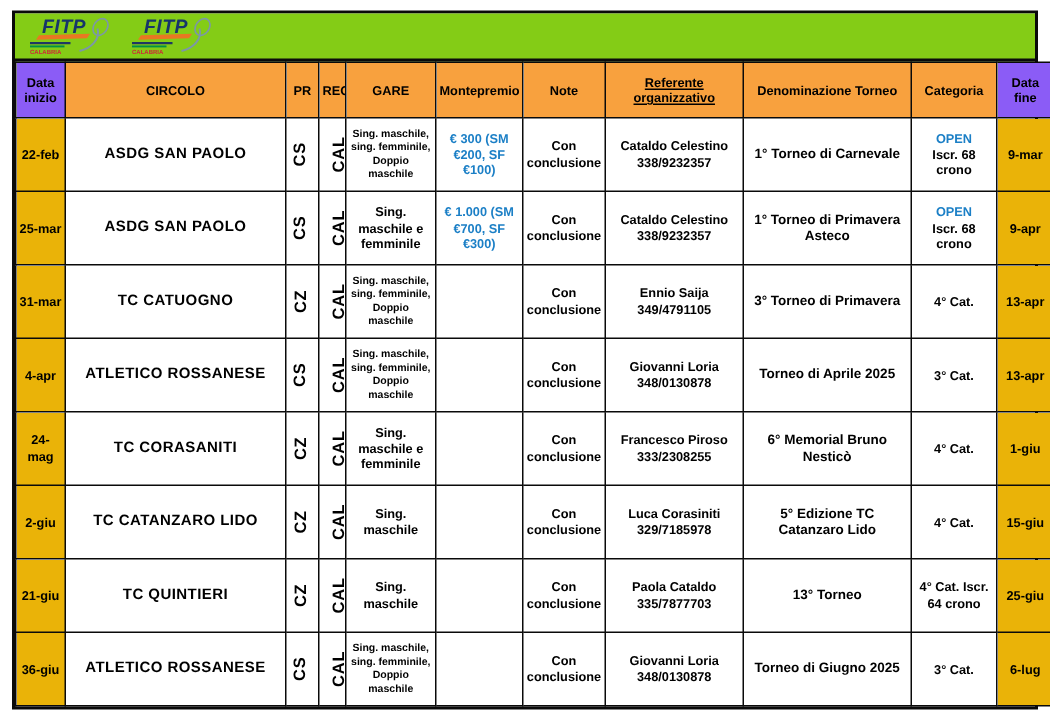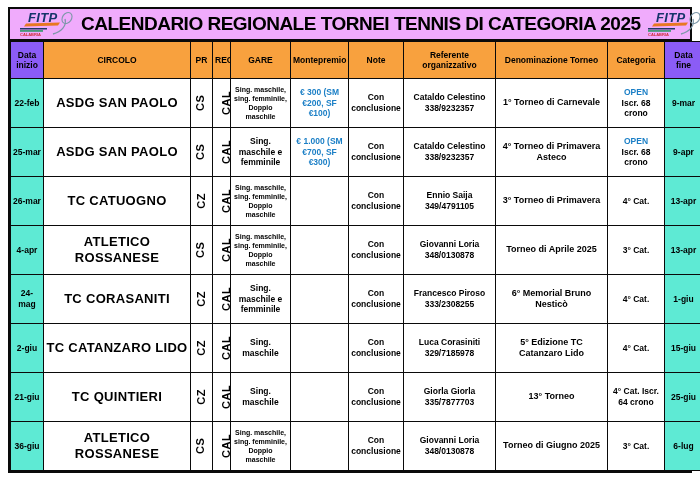--- a/index.html
+++ b/index.html
@@ -16,21 +16,21 @@
     position: absolute; left: 8px; top: 7px;
     width: 684px;
     border: 2px solid #0a0a0a;
     background: #fff;
   }
   .title-band {
     display: flex; align-items: center;
     height: 32px;
     border-bottom: 2px solid #0a0a0a;
     padding: 0 3px;
-    background: #f0abfc;
+    background: #84cc16;
   }
   .title {
     flex: 1 1 auto;
     text-align: center;
     font-weight: bold;
     font-size: 19px;
     letter-spacing: -0.5px;
     white-space: nowrap;
   }
   .logo { flex: 0 0 auto; }
@@ -51,27 +51,27 @@
   .hdr-green  { background: #8b5cf6; }
   td { font-size: 8.5px; line-height: 1.25; background: #fff; }
 
   th.col-data_inizio   { width: 33px; }
   th.col-circolo       { width: 147px; margin-left: 20px; }
   th.col-pr            { width: 22px; }
   th.col-reg           { width: 18px; }
   th.col-gare          { width: 60px; }
   th.col-montepremio   { width: 58px; }
   th.col-note          { width: 55px; }
-  th.col-referente     { width: 92px; }
+  th.col-referente     { width: 92px; text-decoration: underline; }
   th.col-denominazione { width: 112px; margin-top: 44px; }
   th.col-categoria     { width: 57px; }
   th.col-data_fine     { width: 38px; margin-left: 20px; }
 
-  td.col-data_inizio, td.col-data_fine { background: #5eead4; }
-  td.col-circolo { font-size: 13px; letter-spacing: .3px; }
+  td.col-data_inizio, td.col-data_fine { background: #eab308; }
+  td.col-circolo { font-size: 10px; letter-spacing: .3px; }
   td.col-montepremio { color: #1B7FC6; margin-left: 36px; }
   td.col-denominazione { font-size: 9px; }
   td.col-gare.xs { font-size: 7px; line-height: 1.3; }
   .rot {
     display: inline-block;
     transform: rotate(-90deg);
     font-size: 11px;
     letter-spacing: .5px;
     white-space: nowrap;
   }
@@ -86,21 +86,20 @@
     <svg class="logo" width="68" height="28" viewBox="0 0 68 28">
       <text x="15" y="12" class="logo-fitp">FITP</text>
       <path d="M13 13.5 L47 12.5 L45 15.5 L11 16.5 Z" fill="#E87722"></path>
       <rect x="7" y="18" width="27" height="1.5" fill="#1F3864"></rect>
       <rect x="7" y="20.3" width="23" height="1.3" fill="#009246"></rect>
       <text x="7" y="26" class="logo-region">CALABRIA</text>
       <path d="M40 24 C48 22 54 16 52 9" stroke="#7C97A8" stroke-width="1.3" fill="none"></path>
       <ellipse cx="54" cy="8" rx="4.5" ry="6" transform="rotate(35 54 8)" stroke="#7C97A8" stroke-width="1.1" fill="none"></ellipse>
     </svg>
 
-    <div class="title">CALENDARIO REGIONALE TORNEI TENNIS DI CATEGORIA 2025</div>
 
     <svg class="logo" width="68" height="28" viewBox="0 0 68 28">
       <text x="15" y="12" class="logo-fitp">FITP</text>
       <path d="M13 13.5 L47 12.5 L45 15.5 L11 16.5 Z" fill="#E87722"></path>
       <rect x="7" y="18" width="27" height="1.5" fill="#1F3864"></rect>
       <rect x="7" y="20.3" width="23" height="1.3" fill="#009246"></rect>
       <text x="7" y="26" class="logo-region">CALABRIA</text>
       <path d="M40 24 C48 22 54 16 52 9" stroke="#7C97A8" stroke-width="1.3" fill="none"></path>
       <ellipse cx="54" cy="8" rx="4.5" ry="6" transform="rotate(35 54 8)" stroke="#7C97A8" stroke-width="1.1" fill="none"></ellipse>
     </svg>
@@ -147,29 +146,29 @@
           <td class="col-circolo">ASDG SAN PAOLO</td>
           <td class="col-pr"><span class="rot">CS</span></td>
           <td class="col-reg"><span class="rot">CAL</span></td>
           <td class="col-gare">Sing. maschile e femminile</td>
           <td class="col-montepremio">€ 1.000 (SM €700, SF €300)</td>
           <td class="col-note">Con conclusione</td>
           <td class="col-referente">
             <div class="ref-name">Cataldo Celestino</div>
             <div class="ref-phone">338/9232357</div>
           </td>
-          <td class="col-denominazione">4° Torneo di Primavera Asteco</td>
+          <td class="col-denominazione">1° Torneo di Primavera Asteco</td>
           <td class="col-categoria">
             <div class="cat-highlight">OPEN</div>
             <div class="cat-rest">Iscr. 68 crono</div>
           </td>
           <td class="col-data_fine">9-apr</td>
         </tr>
         <tr>
-          <td class="col-data_inizio">26-mar</td>
+          <td class="col-data_inizio">31-mar</td>
           <td class="col-circolo">TC CATUOGNO</td>
           <td class="col-pr"><span class="rot">CZ</span></td>
           <td class="col-reg"><span class="rot">CAL</span></td>
           <td class="col-gare xs">Sing. maschile, sing. femminile, Doppio maschile</td>
           <td class="col-montepremio"></td>
           <td class="col-note">Con conclusione</td>
           <td class="col-referente">
             <div class="ref-name">Ennio Saija</div>
             <div class="ref-phone">349/4791105</div>
           </td>
@@ -235,21 +234,21 @@
         </tr>
         <tr>
           <td class="col-data_inizio">21-giu</td>
           <td class="col-circolo">TC QUINTIERI</td>
           <td class="col-pr"><span class="rot">CZ</span></td>
           <td class="col-reg"><span class="rot">CAL</span></td>
           <td class="col-gare">Sing. maschile</td>
           <td class="col-montepremio"></td>
           <td class="col-note">Con conclusione</td>
           <td class="col-referente">
-            <div class="ref-name">Giorla Giorla</div>
+            <div class="ref-name">Paola Cataldo</div>
             <div class="ref-phone">335/7877703</div>
           </td>
           <td class="col-denominazione">13° Torneo</td>
           <td class="col-categoria">
             <div class="cat-rest">4° Cat. Iscr. 64 crono</div>
           </td>
           <td class="col-data_fine">25-giu</td>
         </tr>
         <tr>
           <td class="col-data_inizio">36-giu</td>

